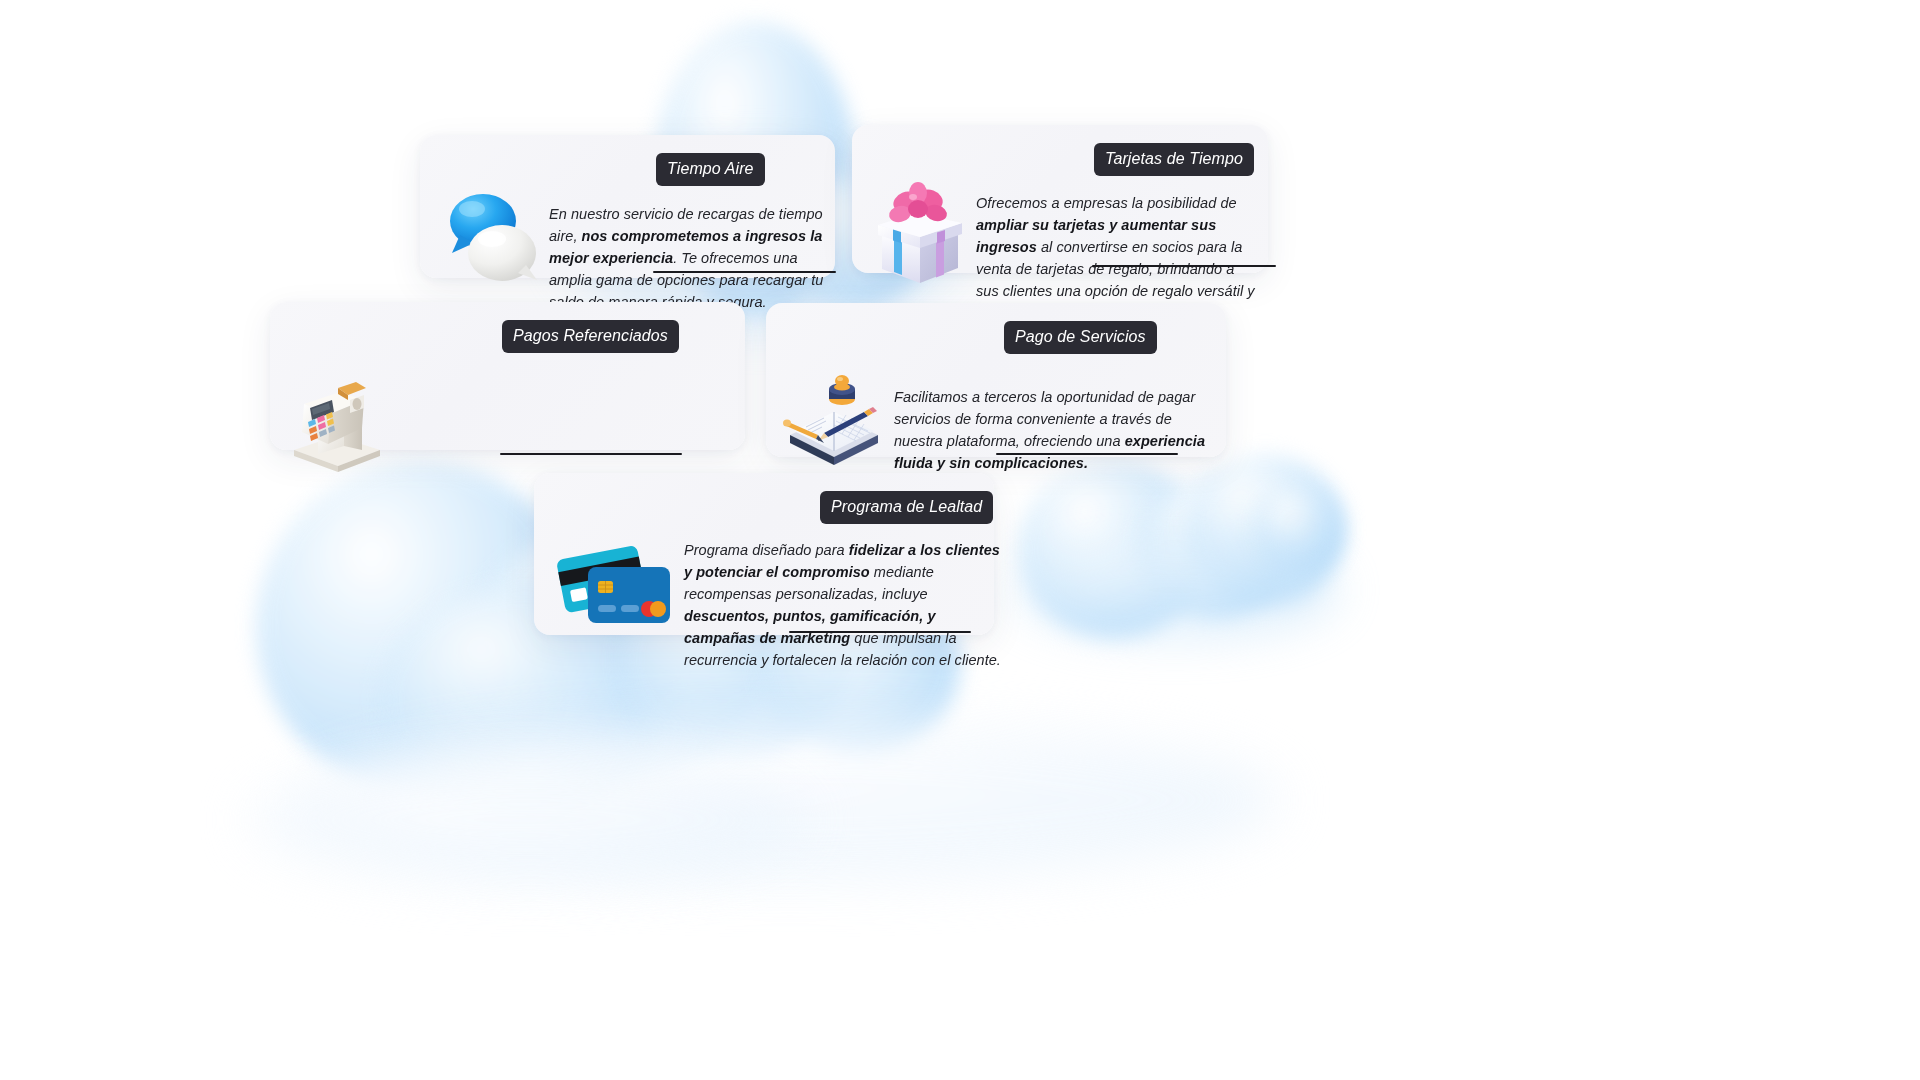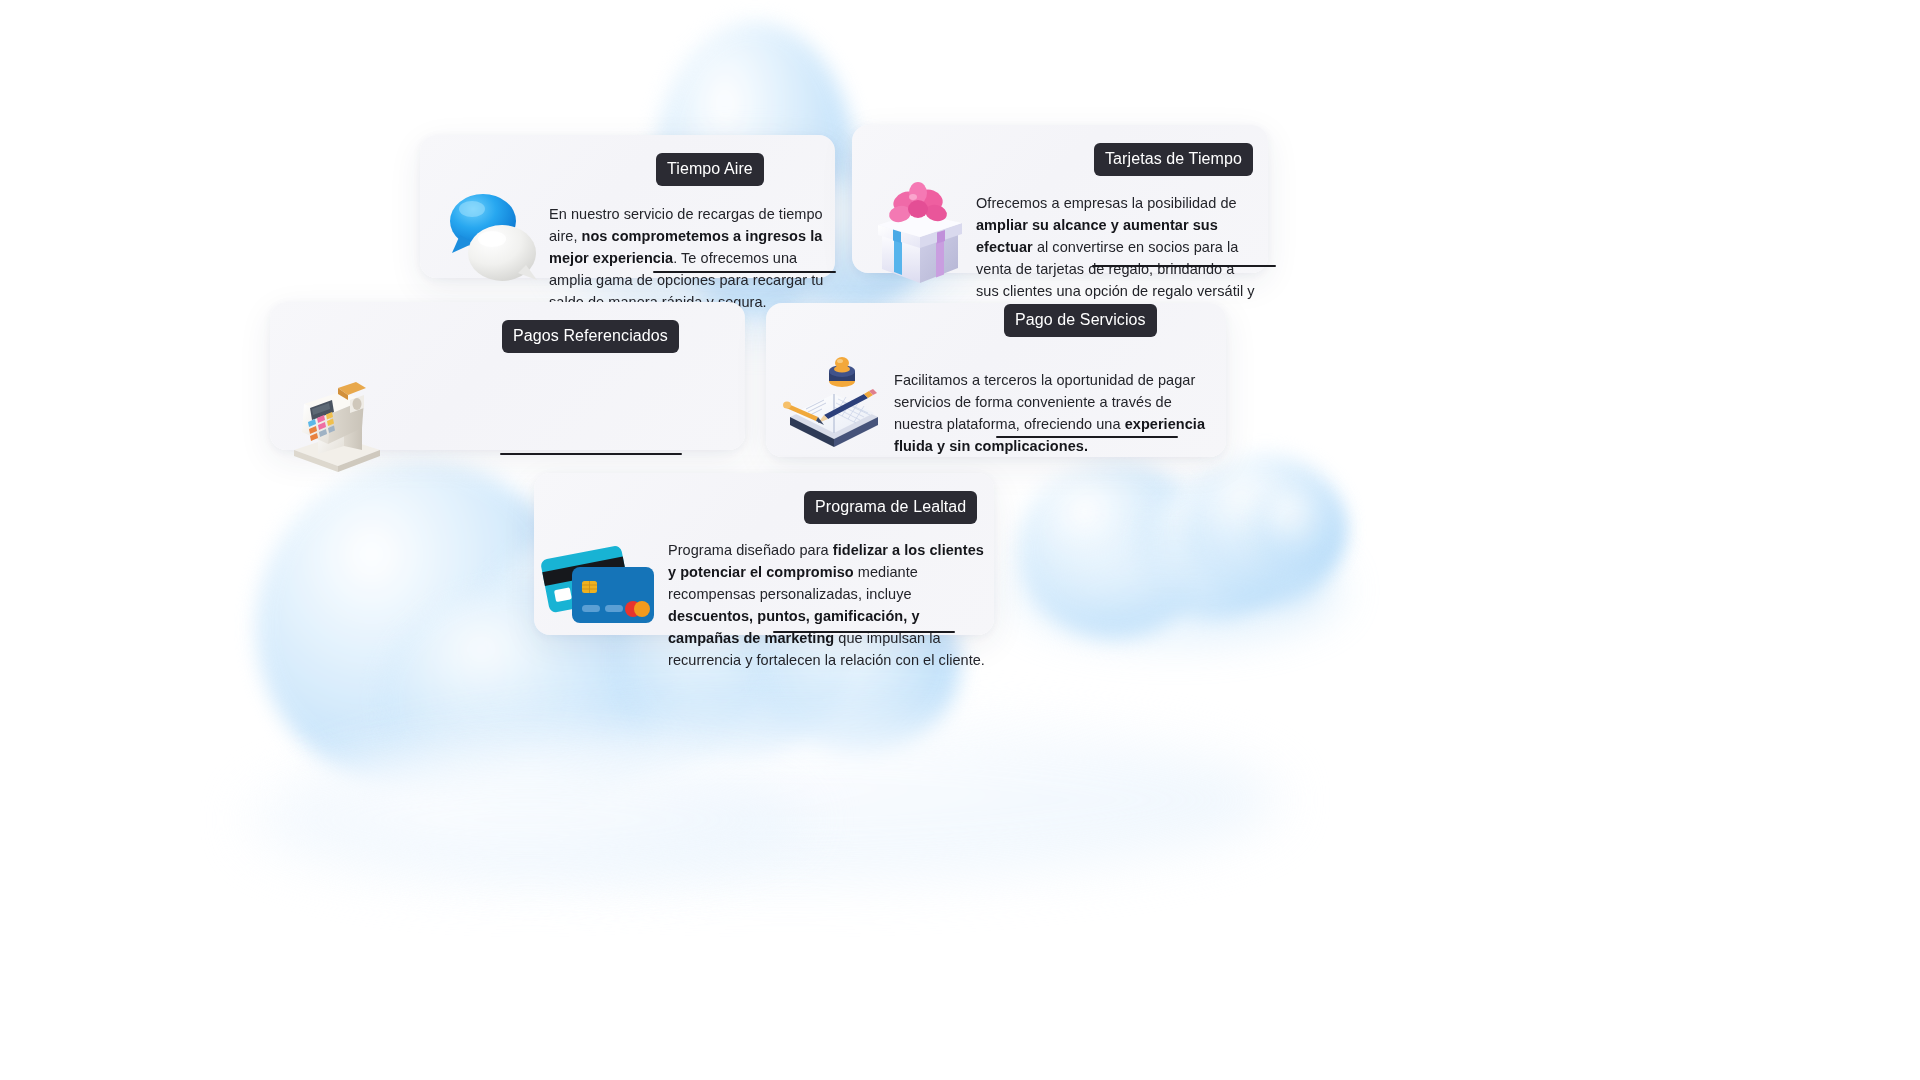--- a/index.html
+++ b/index.html
@@ -3,21 +3,21 @@
 <meta charset="utf-8">
 <style>
   * { box-sizing: border-box; margin: 0; padding: 0; }
   html, body {
     width: 1920px; height: 1080px;
     background: #ffffff;
     font-family: "Liberation Sans", sans-serif;
     overflow: hidden;
   }
 
-  #stage { position: relative; width: 1920px; height: 1048px; background: #ffffff; }
+  #stage { position: relative; width: 1920px; height: 1048px; background: #ffffff; font-style: italic; }
 
   
   #clouds { position: absolute; inset: 0; overflow: hidden; }
   .cloud {
     position: absolute;
     border-radius: 50%;
     background: radial-gradient(ellipse at 35% 28%, #ffffff 0%, #e3f2fd 26%, #bfe0fa 62%, #a8d5f7 100%);
     filter: blur(0.5px);
   }
   .cloud.soft { filter: blur(10px); opacity: .85; }
@@ -69,22 +69,22 @@
   .rule {
     height: 2px;
     background: #1a1a1f;
     border-radius: 2px;
   }
 
   
   #card-tiempo-aire   { left: 420px; top: 135px;  width: 415px; height: 143px; padding: 18px 0 0 0; }
   #card-tarjetas      { left: 852px; top: 125px;  width: 416px; height: 148px; padding: 18px 0 0 0; }
   #card-pagos-ref     { left: 270px; top: 302px;  width: 475px; height: 148px; padding: 18px 0 0 0; }
-  #card-pago-serv     { left: 766px; top: 303px;  width: 460px; height: 154px; padding: 18px 0 0 0; align-items: flex-end; }
-  #card-lealtad       { left: 534px; top: 473px;  width: 460px; height: 162px; padding: 18px 0 0 0; }
+  #card-pago-serv     { left: 766px; top: 303px;  width: 460px; height: 154px; padding: 18px 0 0 0; }
+  #card-lealtad       { left: 534px; top: 473px;  width: 460px; height: 162px; padding: 18px 0 0 16px; }
 
   #card-tiempo-aire  .card-illu { width: 107px; height: 120px; margin-left: 18px; margin-top: 28px; }
   #card-tarjetas     .card-illu { width: 108px; height: 118px; margin-left: 14px; margin-top: 32px; }
   #card-pagos-ref    .card-illu { width: 104px; height: 118px; margin-left: 14px; margin-top: 38px; }
   #card-pago-serv    .card-illu { width: 104px; height: 116px; margin-left: 14px; margin-top: 38px; }
   #card-lealtad      .card-illu { width: 118px; height: 116px; margin-left: 6px;  margin-top: 44px; }
 
   #card-tiempo-aire  .card-body { padding: 0 18px 0 4px; }
   #card-tarjetas     .card-body { padding: 0 16px 0 2px; }
   #card-pagos-ref    .card-body { padding: 0 18px 0 10px; }
@@ -211,21 +211,21 @@
           <ellipse cx="34" cy="39" rx="11" ry="8" fill="#f379b3" transform="rotate(-12 34 39)"></ellipse>
           <ellipse cx="70" cy="38" rx="11" ry="8" fill="#e9569a" transform="rotate(14 70 38)"></ellipse>
           <ellipse cx="52" cy="18" rx="9" ry="11" fill="#f579b4"></ellipse>
           <ellipse cx="52" cy="34" rx="10" ry="9" fill="#e44e95"></ellipse>
           <ellipse cx="47" cy="22" rx="4" ry="3" fill="#fbb0d3" opacity=".8"></ellipse>
         </g>
       </svg>
     </div>
     <div class="card-body">
       <span class="badge">Tarjetas de Tiempo</span>
-      <p class="card-text">Ofrecemos a empresas la posibilidad de <b>ampliar su alcance y aumentar sus efectuar</b> al convertirse en socios para la venta de tarjetas de regalo, brindando a sus clientes una opción de regalo versátil y conveniente.</p>
+      <p class="card-text">Ofrecemos a empresas la posibilidad de <b>ampliar su tarjetas y aumentar sus ingresos</b> al convertirse en socios para la venta de tarjetas de regalo, brindando a sus clientes una opción de regalo versátil y conveniente.</p>
       <div class="rule"></div>
     </div>
   </div>
 
   <div class="card" id="card-pagos-ref">
     <div class="card-illu">
       <svg class="illu-svg" viewBox="0 0 104 118" aria-hidden="true">
         <defs>
           <linearGradient id="posBody" x1="0" y1="0" x2="1" y2="1">
             <stop offset="0%" stop-color="#ffffff"></stop>

